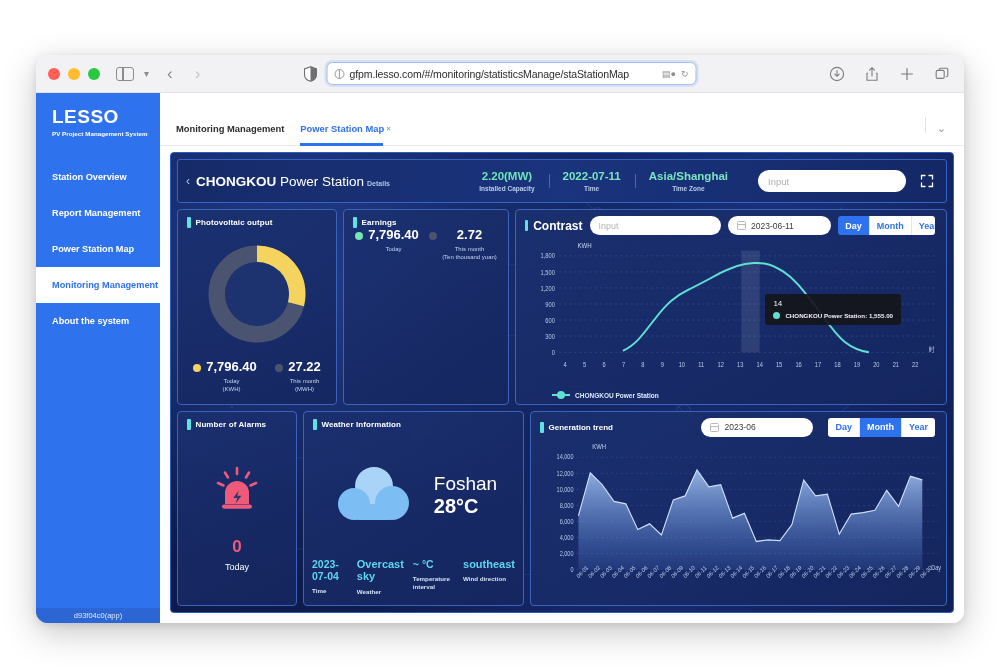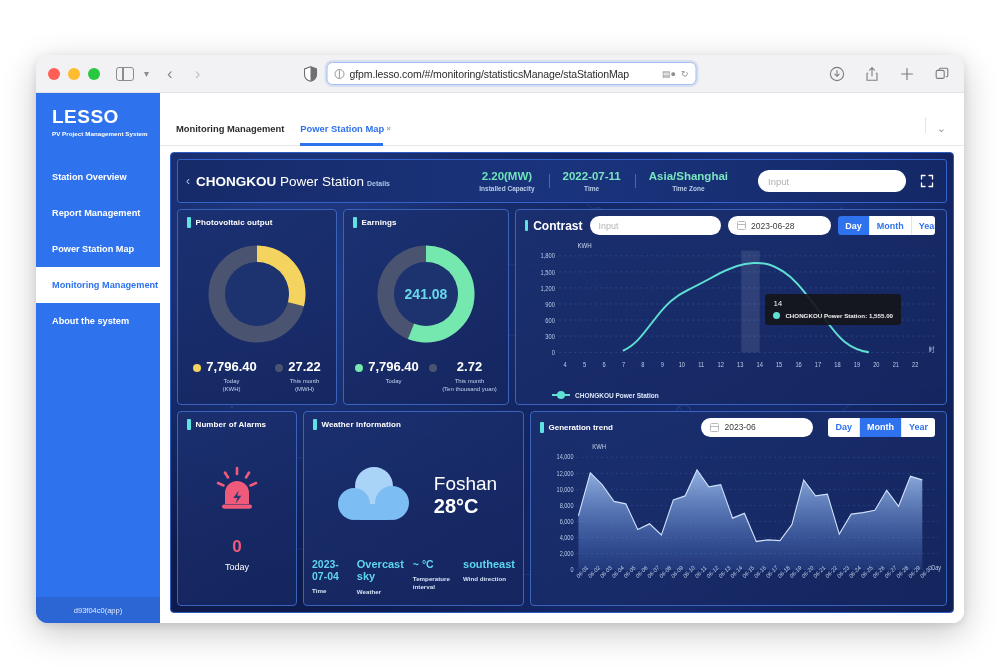--- a/index.html
+++ b/index.html
@@ -64,21 +64,21 @@
   .brand { padding: 14px 0 10px 16px; }
   .brand .logo { font-size:19px; font-weight:bold; letter-spacing:.5px; line-height:1.05; }
   .brand .sub { font-size:6.2px; font-weight:bold; margin-top:3px; letter-spacing:.05px; }
   .nav { margin-top: 12px; }
   .nav-item {
     height: 36px; display:flex; align-items:center; padding-left:16px;
     font-size:9.2px; font-weight:bold; color:#ffffff; cursor:pointer;
   }
   .nav-item.active { background:#ffffff; color:#2f72ed; }
   .side-foot {
-    position:absolute; left:0; right:0; bottom:0; height:26px;
+    position:absolute; left:0; right:0; bottom:0; height:15px;
     background:#2b66d4; display:flex; align-items:center; justify-content:center;
     font-size:7.5px; color:#dfe9fb;
   }
 
   .content { flex:1; display:flex; flex-direction:column; background:#fff; min-width:0; }
 
   .tabsbar {
     height: 34px; border-bottom:1px solid #e8e8ea; display:flex; align-items:center;
     padding: 0 16px; gap: 16px; position:relative; margin-top:19px;
   }
@@ -405,31 +405,20 @@
                   </div>
                 </div>
               </div>
             </div>
 
             <div class="card card-earn">
               <div class="card-title">
                 <i class="bar-ico"></i>
                 <span class="t">Earnings</span>
               </div>
-              <div class="donut-wrap">
-                <div class="donut">
-                  <svg viewBox="0 0 100 100" width="100" height="100">
-                    <circle cx="50" cy="50" r="40" fill="none" stroke="#4a5470" stroke-width="17"></circle>
-                    <circle cx="50" cy="50" r="40" fill="none" stroke="#74E8AE" stroke-width="17" stroke-dasharray="140.7 110.5" transform="rotate(-90 50 50)"></circle>
-                  </svg>
-                  <div class="hole">
-                    <span>241.08</span>
-                  </div>
-                </div>
-              </div>
               <div class="stats">
                 <div class="stat">
                   <i class="bullet" style="background:#74E8AE"></i>
                   <div class="txtc">
                     <div class="big">7,796.40</div>
                     <div class="cap" style="white-space:pre-line">Today</div>
                   </div>
                 </div>
                 <div class="stat">
                   <i class="bullet" style="background:#4a5470"></i>
@@ -444,21 +433,21 @@
 
             <div class="card card-contrast">
               <div class="panel-head">
                 <i class="bar-ico" style="margin-right:-2px"></i>
                 <span class="t" style="font-size:12px;font-weight:bold;color:#fff">Contrast</span>
                 <div class="inp-round" style="width:143px">
                   <span class="ph">Input</span>
                 </div>
                 <div class="inp-round" style="width:112px">
                   <i class="cal-ico"></i>
-                  <span class="valtxt">2023-06-28</span>
+                  <span class="valtxt">2023-06-11</span>
                 </div>
                 <div class="seg">
                   <div class="on">Day</div>
                   <div>Month</div>
                   <div>Year</div>
                 </div>
               </div>
 
               <div class="chart-area">
                 <svg viewBox="0 0 420 120" preserveAspectRatio="none">

